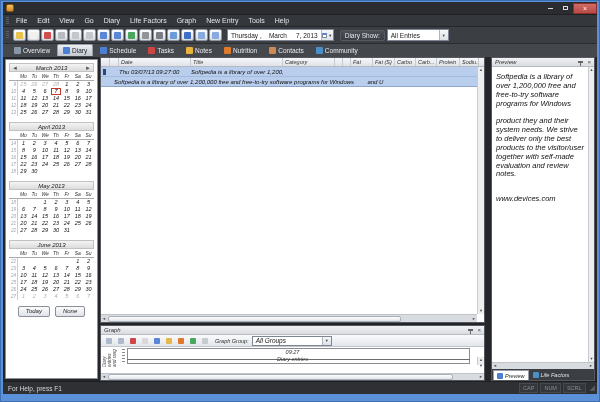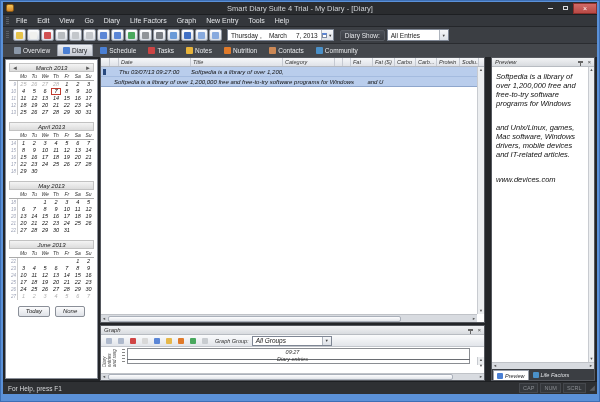--- a/index.html
+++ b/index.html
@@ -145,21 +145,20 @@
   .resize-grip { color:#5a5e64; font-size:7px; margin:0 2px; line-height:8px; }
 </style>
 </head>
 <body>
 
 <div class="window">
   <div class="frame">
 
     <div class="titlebar">
       <span class="app-icon"></span>
-      <span class="title-text">Smart Diary Suite 4 Trial - My Diary - [Diary]</span>
       <span class="win-controls">
         <span class="win-btn">
             <span class="glyph-min"></span>
           </span>
         <span class="win-btn">
             <span class="glyph-max"></span>
           </span>
         <span class="win-close">×</span>
       </span>
     </div>
@@ -610,21 +609,21 @@
 
       <div class="preview-panel">
         <div class="panel-titlebar">
           <span class="panel-title">Preview</span>
           <span class="pin"></span>
           <span class="panel-x">×</span>
         </div>
         <div class="pv-body">
           <div id="pvparas">
               <div class="pv-para">Softpedia is a library of over 1,200,000 free and free-to-try software programs for Windows</div>
-              <div class="pv-para gap">and Unix/Linux, games, Mac software, Windows drivers, mobile devices and IT-related articles.</div>
+              <div class="pv-para">product they and their system needs. We strive to deliver only the best products to the visitor/user together with self-made evaluation and review notes.</div>
               <div class="pv-para gap">www.devices.com</div>
             </div>
           <div class="pv-vscroll">
             <span class="scroll-arrow">▲</span>
             <span class="scroll-arrow">▼</span>
           </div>
         </div>
         <div class="pv-hscroll">
           <span class="scroll-arrow">◄</span>
           <span class="scroll-arrow">►</span>

